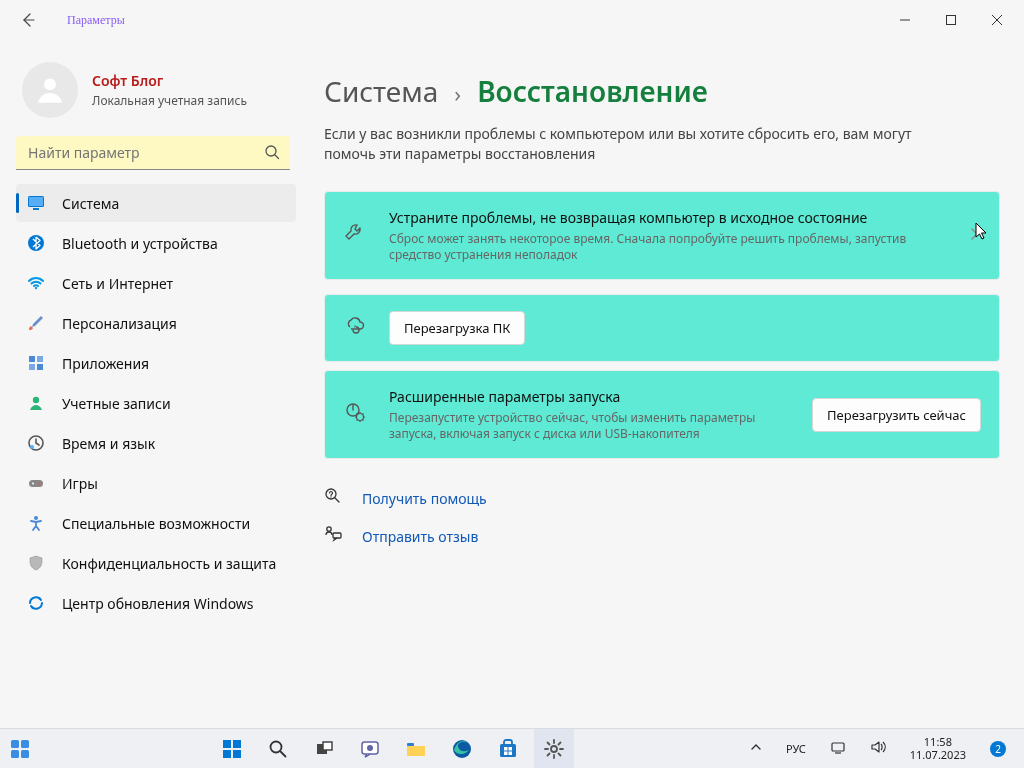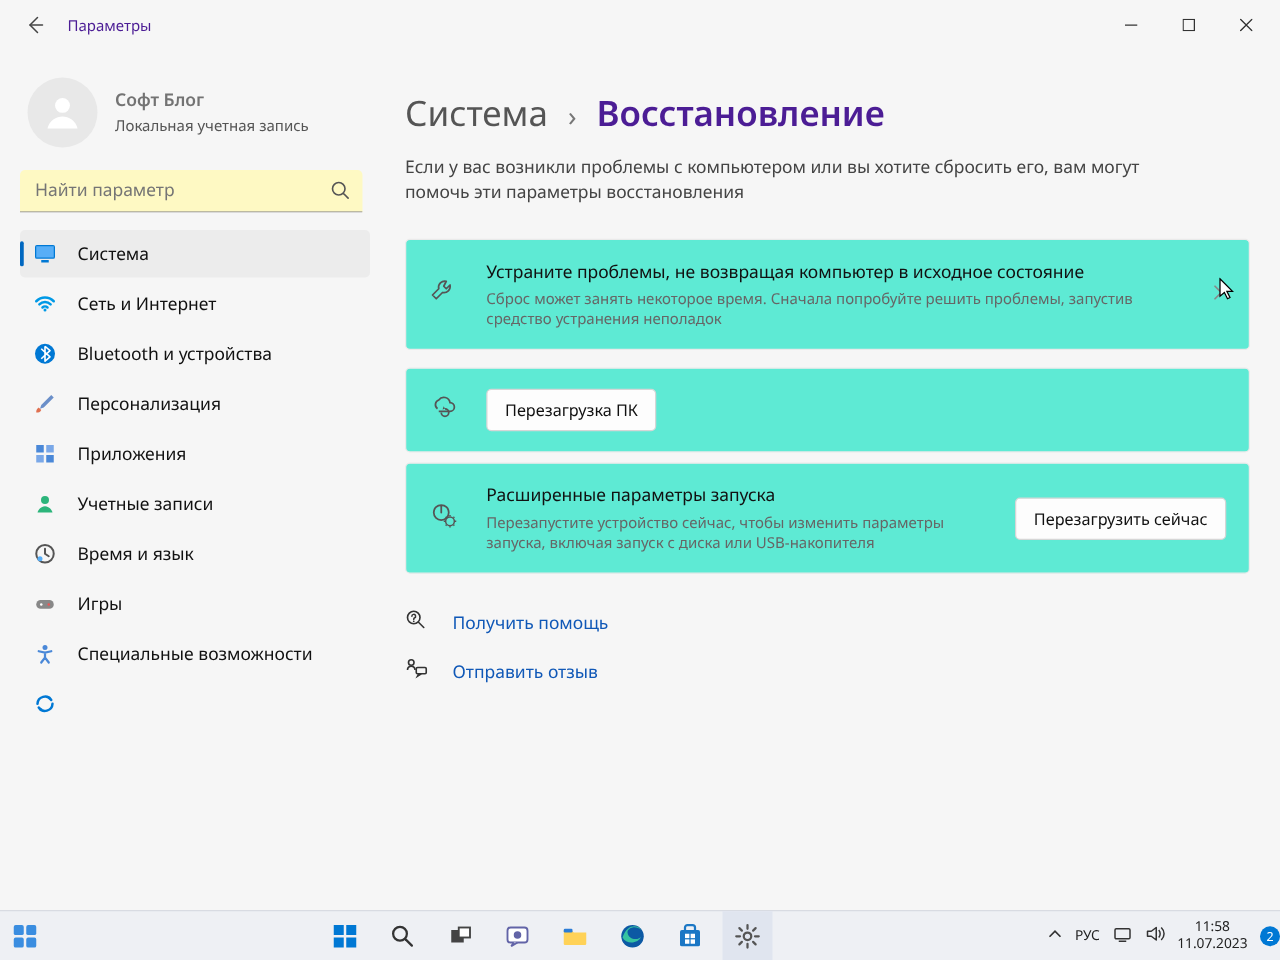--- a/index.html
+++ b/index.html
@@ -2,48 +2,48 @@
 <html><head>
 <meta charset="utf-8">
 <style>
 * { margin: 0; padding: 0; box-sizing: border-box; font-family: "Segoe UI", system-ui, sans-serif; }
 html, body { width: 1024px; height: 768px; overflow: hidden; background: #f3f3f3; }
 
 .window { width: 1024px; height: 728px; background: #f6f6f6; display: flex; flex-direction: column; }
 
 .titlebar { height: 40px; display: flex; align-items: center; padding: 0 4px 0 12px; }
 .titlebar .back { width: 32px; height: 32px; display: flex; align-items: center; justify-content: center; color: #555; border-radius: 4px; }
-.titlebar .title { margin-left: 10px; font-size: 12px; color: #4c1d95; }
+.titlebar .title { margin-left: 23px; font-size: 12px; color: #8b5cf6; font-family: Liberation Serif, serif; }
 .titlebar .spacer { flex: 1; }
 .titlebar .ctrl { width: 46px; height: 32px; display: flex; align-items: center; justify-content: center; color: #333; }
 
 .content { flex: 1; display: flex; min-height: 0; }
 
 .sidebar { width: 300px; padding: 16px 4px 16px 16px; display: flex; flex-direction: column; }
 .profile { display: flex; align-items: center; gap: 14px; padding: 6px 8px 18px 6px; }
 .avatar { width: 56px; height: 56px; border-radius: 50%; background: #e8e8e8; display: flex; align-items: center; justify-content: center; }
 .avatar svg { width: 34px; height: 34px; fill: #fff; }
-.profile .name { font-size: 14px; font-weight: 600; color: #737373; }
+.profile .name { font-size: 14px; font-weight: 600; color: #b91c1c; }
 .profile .sub  { font-size: 12px; color: #555; margin-top: 2px; }
 
 .search { position: relative; margin: 0 6px 14px 0; }
 .search input { width: 100%; height: 34px; border: none; border-bottom: 1px solid #888; background: #fef9c3; padding: 0 34px 0 12px; font-size: 14px; outline: none; border-radius: 4px 4px 0 0; }
 .search .icon { position: absolute; right: 10px; top: 7px; color: #555; }
 
 .nav { display: flex; flex-direction: column; gap: 2px; }
 .nav-item { height: 38px; display: flex; align-items: center; gap: 16px; padding: 0 10px 0 10px; border-radius: 4px; font-size: 14px; color: #111; position: relative; }
 .nav-item.active { background: #ececec; }
 .nav-item.active::before { content: ""; position: absolute; left: 0; top: 9px; bottom: 9px; width: 3px; background: #0067c0; border-radius: 2px; }
 .nav-item .ic { width: 20px; height: 20px; display: flex; align-items: center; justify-content: center; }
 
 .main { flex: 1; padding: 32px 24px 0 24px; overflow: auto; }
 .breadcrumb { display: flex; align-items: baseline; gap: 16px; font-size: 28px; }
 .breadcrumb .crumb { color: #555; }
 .breadcrumb .sep { color: #777; font-size: 22px; }
-.breadcrumb .current { font-weight: 600; color: #4c1d95; }
+.breadcrumb .current { font-weight: 600; color: #15803d; }
 .desc { font-size: 14px; color: #444; margin-top: 14px; max-width: 640px; line-height: 1.45; }
 
 .card { background: #5eead4; border: 1px solid #eaeaea; border-radius: 4px; padding: 16px 18px; display: flex; align-items: center; gap: 20px; margin-top: 8px; }
 .card .ic { width: 26px; color: #555; flex-shrink: 0; }
 .card .txt { flex: 1; }
 .card .ttl { font-size: 14px; color: #111; }
 .card .sub { font-size: 12px; color: #666; margin-top: 4px; line-height: 1.35; max-width: 560px; }
 .card .chev { color: #888; }
 .card .btn { background: #fdfdfd; border: 1px solid #d6d6d6; border-radius: 4px; padding: 7px 14px; font-size: 13px; color: #111; }
 .card.first { margin-top: 26px; }
@@ -54,21 +54,21 @@
 .link { display: flex; align-items: center; gap: 18px; font-size: 14px; color: #1058b7; }
 .link .ic { color: #333; width: 20px; }
 
 .cursor { position: absolute; left: 975px; top: 222px; pointer-events: none; }
 
 .taskbar { width: 1024px; height: 40px; background: #eef0f4; border-top: 1px solid #d8dbe2; display: flex; align-items: center; }
 .taskbar .widgets { width: 40px; display: flex; justify-content: center; }
 .taskbar .center { flex: 1; display: flex; justify-content: center; gap: 6px; }
 .taskbar .btn { width: 40px; height: 40px; display: flex; align-items: center; justify-content: center; border-radius: 0; }
 .taskbar .btn.active { background: #e0e5ef; }
-.taskbar .tray { display: flex; align-items: center; gap: 10px; padding: 0 0 0 4px; font-size: 11px; color: #222; }
+.taskbar .tray { display: flex; align-items: center; gap: 24px; padding: 0 18px 0 4px; font-size: 11px; color: #222; }
 .taskbar .clock { text-align: center; line-height: 1.15; }
 .taskbar .badge { width: 16px; height: 16px; border-radius: 50%; background: #0078d4; color: #fff; font-size: 10px; display: flex; align-items: center; justify-content: center; }
 </style>
 </head>
 <body>
 
 <div class="window">
 
   <div class="titlebar">
     <div class="back">
@@ -129,34 +129,34 @@
                 <rect x="1" y="2" width="16" height="11" rx="1.5" fill="#0078d4"></rect>
                 <rect x="2" y="3" width="14" height="9" fill="#57aef7"></rect>
                 <rect x="6" y="14" width="6" height="2" fill="#0078d4"></rect>
               </svg>
             </span>
           <span>Система</span>
         </div>
         <div class="nav-item">
           <span class="ic">
               <svg width="18" height="18" viewBox="0 0 18 18">
+                <circle cx="9" cy="9" r="8" fill="#0078d4"></circle>
+                <path d="M9 3v12l4-3.5L6 5m0 8l7-6.5L9 3" stroke="#fff" stroke-width="1.3" fill="none" stroke-linejoin="round"></path>
+              </svg>
+            </span>
+          <span>Bluetooth и устройства</span>
+        </div>
+        <div class="nav-item">
+          <span class="ic">
+              <svg width="18" height="18" viewBox="0 0 18 18">
                 <path d="M2 7c4-4 10-4 14 0M4.5 9.5c2.5-2.5 6.5-2.5 9 0M7 12c1-1 3-1 4 0" stroke="#0099e6" stroke-width="2" fill="none" stroke-linecap="round"></path>
                 <circle cx="9" cy="14" r="1.2" fill="#0099e6"></circle>
               </svg>
             </span>
           <span>Сеть и Интернет</span>
-        </div>
-        <div class="nav-item">
-          <span class="ic">
-              <svg width="18" height="18" viewBox="0 0 18 18">
-                <circle cx="9" cy="9" r="8" fill="#0078d4"></circle>
-                <path d="M9 3v12l4-3.5L6 5m0 8l7-6.5L9 3" stroke="#fff" stroke-width="1.3" fill="none" stroke-linejoin="round"></path>
-              </svg>
-            </span>
-          <span>Bluetooth и устройства</span>
         </div>
         <div class="nav-item">
           <span class="ic">
               <svg width="18" height="18" viewBox="0 0 18 18">
                 <path d="M14 2l2 2-8 8-3 1 1-3z" fill="#6b8fc9"></path>
                 <path d="M4 12c-2 1-2 3-2 4 2 0 3 0 4-2z" fill="#e07050"></path>
               </svg>
             </span>
           <span>Персонализация</span>
         </div>
@@ -205,24 +205,33 @@
               <svg width="18" height="18" viewBox="0 0 18 18">
                 <circle cx="9" cy="4" r="2" fill="#4a88d8"></circle>
                 <path d="M4 7l5 1 5-1M9 8v4m-3 4l3-4 3 4" stroke="#4a88d8" stroke-width="1.8" fill="none" stroke-linecap="round"></path>
               </svg>
             </span>
           <span>Специальные возможности</span>
         </div>
         <div class="nav-item">
           <span class="ic">
               <svg width="18" height="18" viewBox="0 0 18 18">
+                <path d="M9 2l6 2v4c0 4-3 7-6 8-3-1-6-4-6-8V4z" fill="#b8b8b8" stroke="#888" stroke-width="0.5"></path>
+              </svg>
+            </span>
+          <span>Конфиденциальность и защита</span>
+        </div>
+        <div class="nav-item">
+          <span class="ic">
+              <svg width="18" height="18" viewBox="0 0 18 18">
                 <path d="M3 9a6 6 0 0 1 11-3M15 9a6 6 0 0 1-11 3" stroke="#0078d4" stroke-width="2" fill="none" stroke-linecap="round"></path>
                 <path d="M13 3l1 3-3-1M5 15l-1-3 3 1" fill="#0078d4"></path>
               </svg>
             </span>
+          <span>Центр обновления Windows</span>
         </div>
       </div>
     </div>
 
     <div class="main">
       <div class="breadcrumb">
         <span class="crumb">Система</span>
         <span class="sep">›</span>
         <span class="current">Восстановление</span>
       </div>

